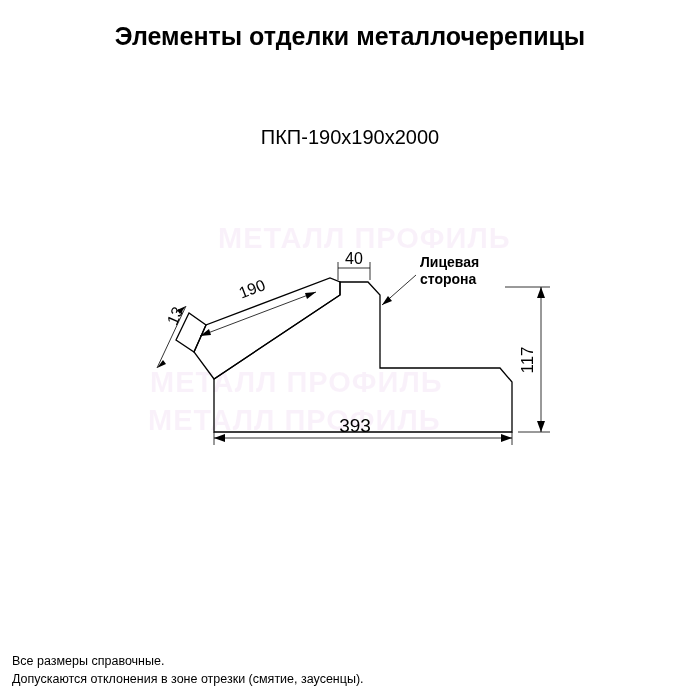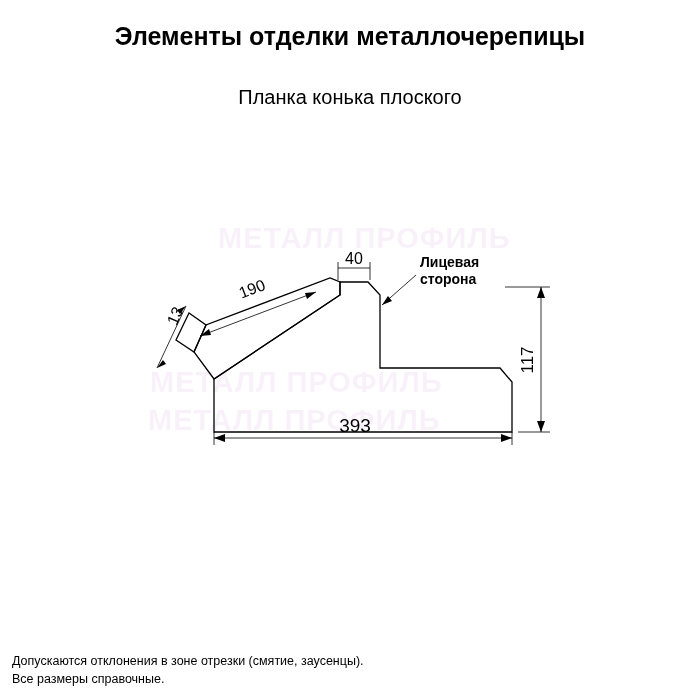--- a/index.html
+++ b/index.html
@@ -98,21 +98,21 @@
     font-family: "Liberation Sans", sans-serif;
     fill: #000;
   }
 </style>
 </head>
 <body>
 
 <div class="page">
 
   <div class="title-main">Элементы отделки металлочерепицы</div>
-  <div class="title-sub1">Планка конька плоского</div>
+  <div class="title-sub2">ПКП-190х190х2000</div>
 
   <div class="wm wm-1">МЕТАЛЛ ПРОФИЛЬ</div>
   <div class="wm wm-2">МЕТАЛЛ ПРОФИЛЬ</div>
   <div class="wm wm-3">МЕТАЛЛ ПРОФИЛЬ</div>
 
   <div class="drawing">
     <svg width="700" height="320" viewBox="0 0 700 320" xmlns="http://www.w3.org/2000/svg">
 
       <g stroke="#000" stroke-width="1.3" fill="none" stroke-linejoin="miter">
 
@@ -166,17 +166,17 @@
         <line x1="214" y1="268" x2="512" y2="268"></line>
         <path d="M 214,268 L 225,264 L 225,272 Z" fill="#000" stroke="none"></path>
         <path d="M 512,268 L 501,264 L 501,272 Z" fill="#000" stroke="none"></path>
       </g>
       <text x="355" y="262" font-size="19" text-anchor="middle">393</text>
 
     </svg>
   </div>
 
   <div class="notes">
+    <div>Все размеры справочные.</div>
     <div>Допускаются отклонения в зоне отрезки (смятие, заусенцы).</div>
-    <div>Все размеры справочные.</div>
   </div>
 
 </div>
 
 </body></html>

